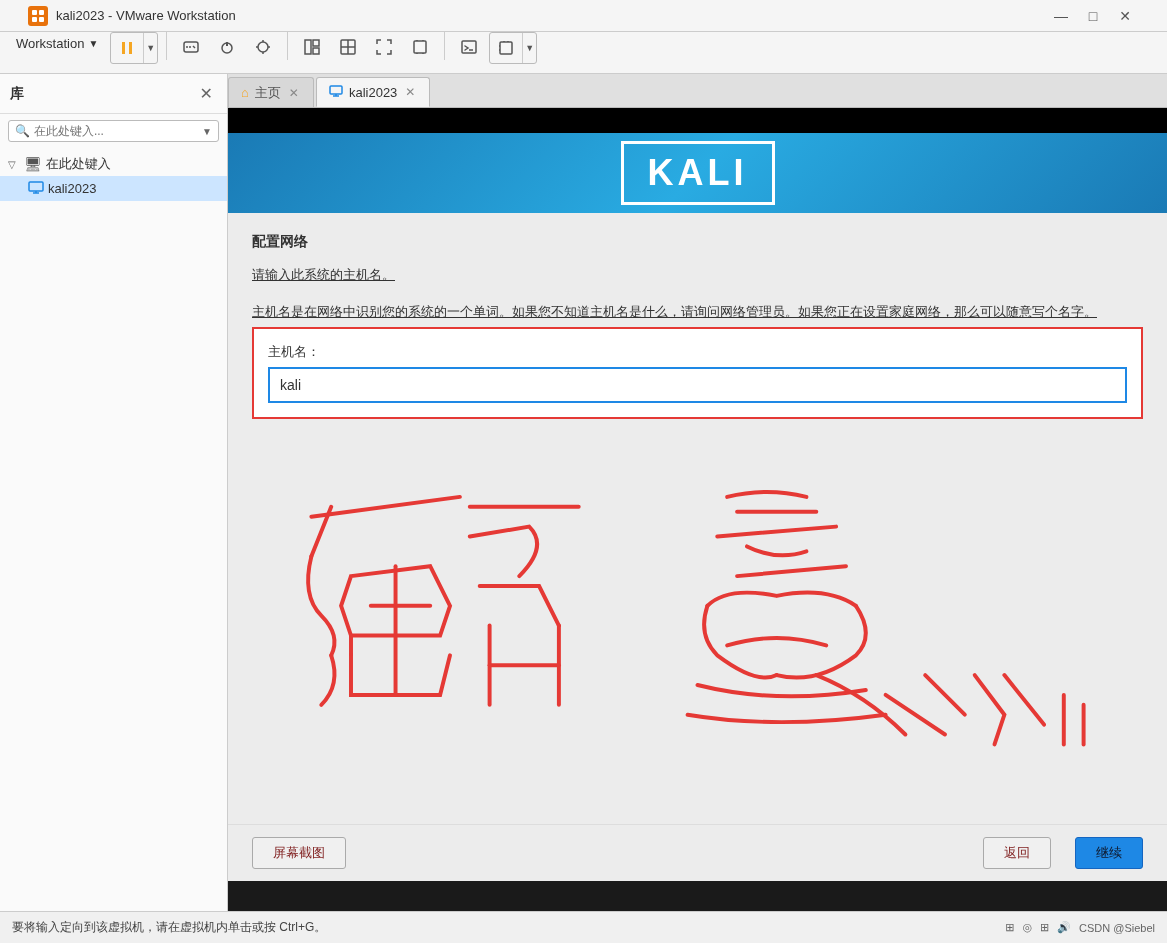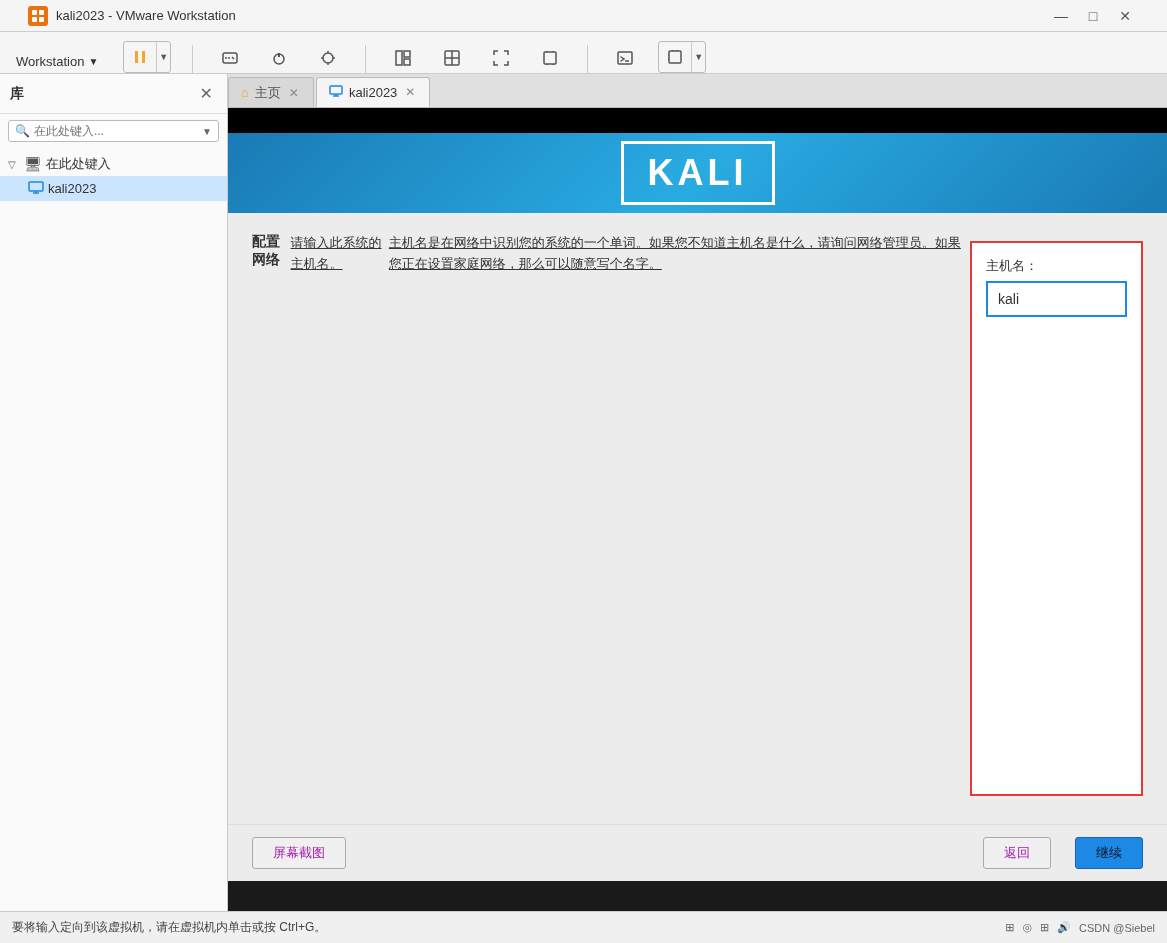--- a/index.html
+++ b/index.html
@@ -56,24 +56,24 @@
       display: flex;
       align-items: center;
       justify-content: center;
     }
 
     
     .menu-bar {
       background: #f5f5f5;
       height: 42px;
       display: flex;
-      align-items: flex-end;
+      align-items: flex-start;
       padding: 0 8px;
       border-bottom: 1px solid #ccc;
-      gap: 17px;
+      gap: 4px;
     }
     .menu-item {
       padding: 4px 8px;
       font-size: 13px;
       cursor: pointer;
       color: #333;
       display: flex;
       align-items: center;
       gap: 4px;
       border-radius: 3px;
@@ -293,21 +293,21 @@
       letter-spacing: 4px;
       font-family: Arial, sans-serif;
     }
 
     
     .vm-dialog {
       background: #ececec;
       flex: 1;
       padding: 20px 24px;
       display: flex;
-      flex-direction: row;
+      flex-direction: column;
       overflow: hidden;
     }
 
     .dialog-title {
       font-size: 14px;
       font-weight: bold;
       color: #333;
       margin-bottom: 14px;
     }
 
@@ -318,21 +318,20 @@
       margin-bottom: 16px;
       text-decoration: underline;
     }
 
     
     .hostname-section {
       border: 2px solid #e53935;
       padding: 14px;
       background: white;
       margin-bottom: 8px;
-      margin-top: 8px;
     }
 
     .field-label {
       font-size: 13px;
       color: #333;
       margin-bottom: 6px;
     }
 
     .hostname-input {
       width: 100%;
@@ -365,21 +364,21 @@
       flex-shrink: 0;
     }
 
     .btn {
       padding: 6px 20px;
       font-size: 13px;
       cursor: pointer;
       border: 1px solid #aaa;
       border-radius: 3px;
       background: #f0f0f0;
-      color: #a21caf;
+      color: #7f1d1d;
     }
     .btn-primary {
       background: #1e88e5;
       color: #0f172a;
       border-color: #1565c0;
     }
 
     
     .vm-bottom-band {
       background: #1a1a1a;
@@ -590,21 +589,21 @@
       <div class="kali-header">
         <div class="kali-logo">KALI</div>
       </div>
 
       <div class="vm-dialog">
         <div class="dialog-title">配置网络</div>
 
         <div class="dialog-description">
           <span>请输入此系统的主机名。</span>
         </div>
-        <div class="dialog-description" style="margin-bottom: 10px;">
+        <div class="dialog-description" style="margin-bottom: 4px;">
           <span>主机名是在网络中识别您的系统的一个单词。如果您不知道主机名是什么，请询问网络管理员。如果您正在设置家庭网络，那么可以随意写个名字。</span>
         </div>
 
         <div class="hostname-section">
           <div class="field-label">主机名：</div>
           <input class="hostname-input" type="text" value="kali" style="">
         </div>
 
         <div class="annotation-area">
           <svg class="annotation-svg" viewBox="0 0 900 280" xmlns="http://www.w3.org/2000/svg">

